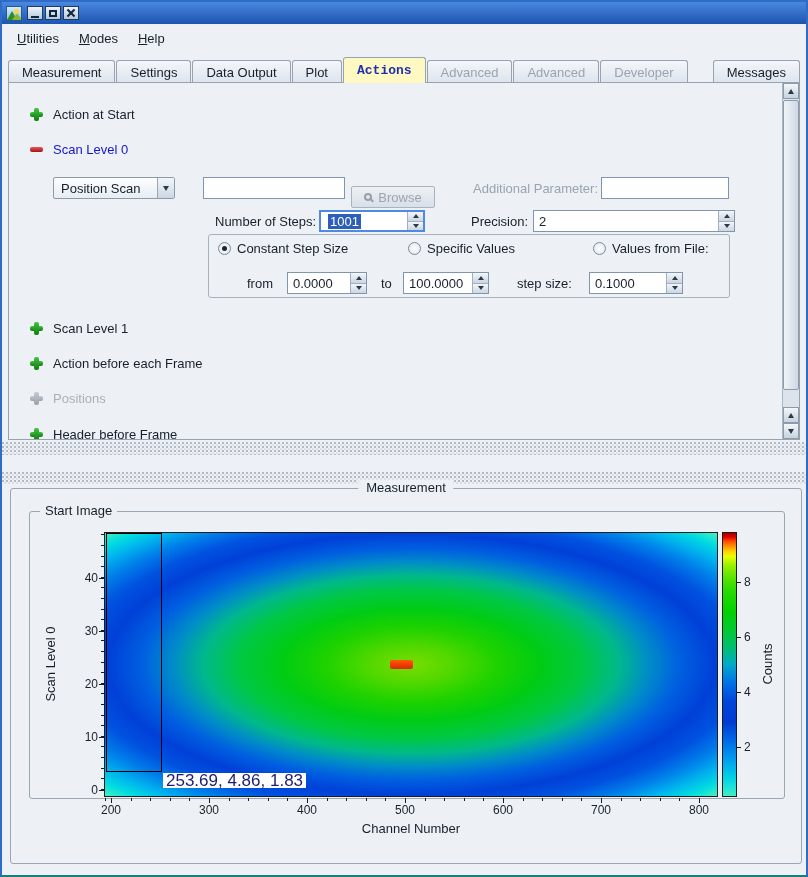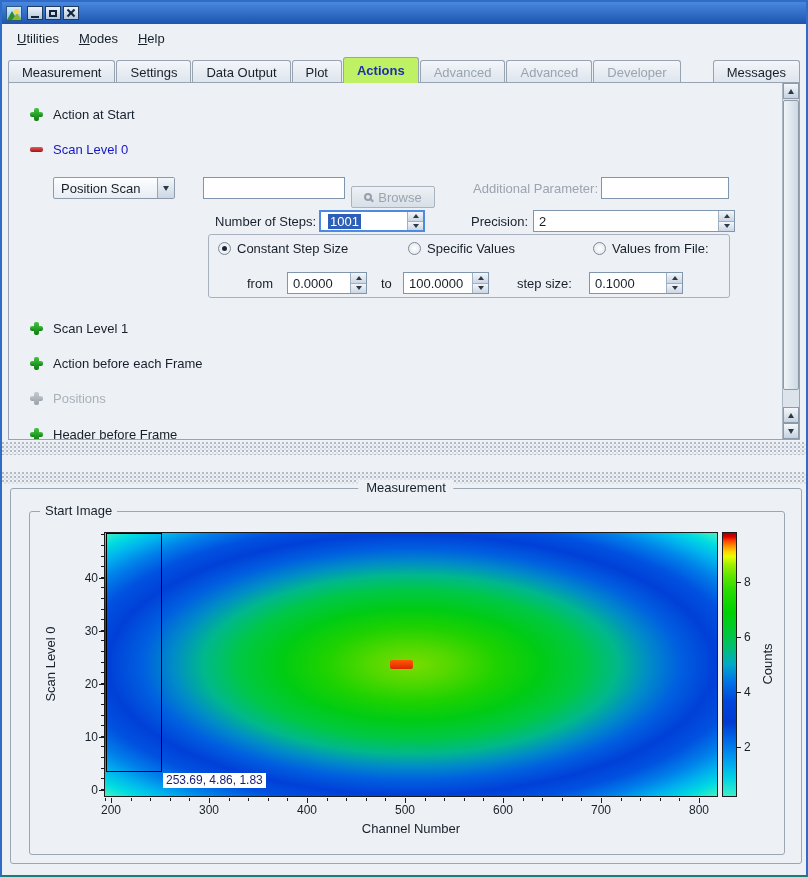--- a/index.html
+++ b/index.html
@@ -34,21 +34,21 @@
   .menubar { position:absolute; top:22px; left:0; right:0; height:28px; display:flex; align-items:center;
              gap:2px; padding:0 6px; }
   .menu-item { padding:4px 9px; cursor:default; }
   .menu-item::first-letter { text-decoration:underline; }
 
   
   .tabbar { position:absolute; top:55px; left:6px; right:6px; height:26px; display:flex; align-items:flex-end; }
   .tab { height:23px; display:flex; align-items:center; padding:0 13px; margin-right:1px;
          border:1px solid #97a3b1; border-bottom:none; border-radius:3px 3px 0 0;
          background:linear-gradient(#f3f6fa,#dde4ec); white-space:nowrap; }
-  .tab.selected { height:26px; background:#bef264; color:#1f2fae; font-weight:bold; z-index:3; }
+  .tab.selected { height:26px; background:#fef9c3; color:#1f2fae; font-weight:bold; z-index:3;font-family:Liberation Mono, monospace; }
   .tab.disabled { color:#9aa4b0; }
   .tab.last { margin-left:auto; margin-right:0; }
 
   .tabpane { position:absolute; top:80px; left:6px; right:6px; height:358px;
              border:1px solid #97a3b1; background:#edf1f5; overflow:hidden; }
 
   
   .act-row { position:absolute; left:21px; height:16px; display:flex; align-items:center; gap:10px; }
   .icon-box { width:13px; height:13px; position:relative; display:flex; align-items:center; justify-content:center; flex:none; }
   .icon-plus i { position:absolute; background:linear-gradient(#43c243,#0e7c0e); border-radius:2px; }
@@ -102,32 +102,32 @@
   
   .dots { position:absolute; left:0; right:0;
           background-image:radial-gradient(circle at 1px 1px,#b2bac4 1px,transparent 1.4px),
                            radial-gradient(circle at 3px 3px,#dbe0e6 1px,transparent 1.4px);
           background-size:4px 4px; }
   .dock-title { position:absolute; left:0; right:0; text-align:center; }
 
   
   .meas-box { position:absolute; left:8px; top:486px; width:792px; height:376px; border:1px solid #9aa6b2; border-radius:3px; }
   .gb-title-c { position:absolute; top:-9px; left:50%; transform:translateX(-50%); background:#edf1f5; padding:0 8px; }
-  .start-box { position:absolute; left:18px; top:22px; width:756px; height:344px; border:1px solid #9aa6b2; border-radius:3px; }
+  .start-box { position:absolute; left:18px; top:22px; width:756px; height:288px; border:1px solid #9aa6b2; border-radius:3px; }
   .gb-title-l { position:absolute; top:-9px; left:10px; background:#edf1f5; padding:0 5px; }
 
   .plot { position:absolute; left:74px; top:20px; width:614px; height:265px; border:1px solid #1c1c1c;
           background:radial-gradient(ellipse farthest-corner at 50% 50%,
             #7adc00 0%, #50d800 10%, #1ed200 20%, #00cc14 30%, #00c846 40%, #00b88c 48%,
             #008cc8 55%, #0060e0 62%, #0040d8 70%, #0052e0 77%, #0080ea 84%, #00b4ee 90%,
             #00dce0 95%, #46f0c0 100%); }
   .hotspot { position:absolute; left:285px; top:127px; width:23px; height:9px; border-radius:2px;
              background:linear-gradient(#ff5a00,#dd2600); }
   .selrect { position:absolute; left:1px; top:0; width:56px; height:239px; border:1px solid #000; }
-  .readout { position:absolute; left:58px; top:240px; background:#fff; color:#1c1c74; font-size:12px;
+  .readout { position:absolute; left:58px; top:240px; background:#fff; color:#1c1c74; font-size:17px;
              line-height:15px; padding:0 3px; white-space:nowrap; }
 
   .ytick { position:absolute; left:36px; width:32px; text-align:right; font-size:12px; }
   .ytm   { position:absolute; left:69px; width:5px; height:1px; background:#1c1c1c; }
   .xtick { position:absolute; top:291px; width:40px; margin-left:-20px; text-align:center; font-size:12px; }
   .xtm   { position:absolute; top:286px; width:1px; height:5px; background:#1c1c1c; }
   .xminor { position:absolute; left:74px; top:286px; width:614px; height:3px;
             background-image:repeating-linear-gradient(90deg,#1c1c1c 0 1px,transparent 1px 19.6px);
             background-position-x:7px; }
   .yminor { position:absolute; left:71px; top:20px; width:3px; height:265px;

